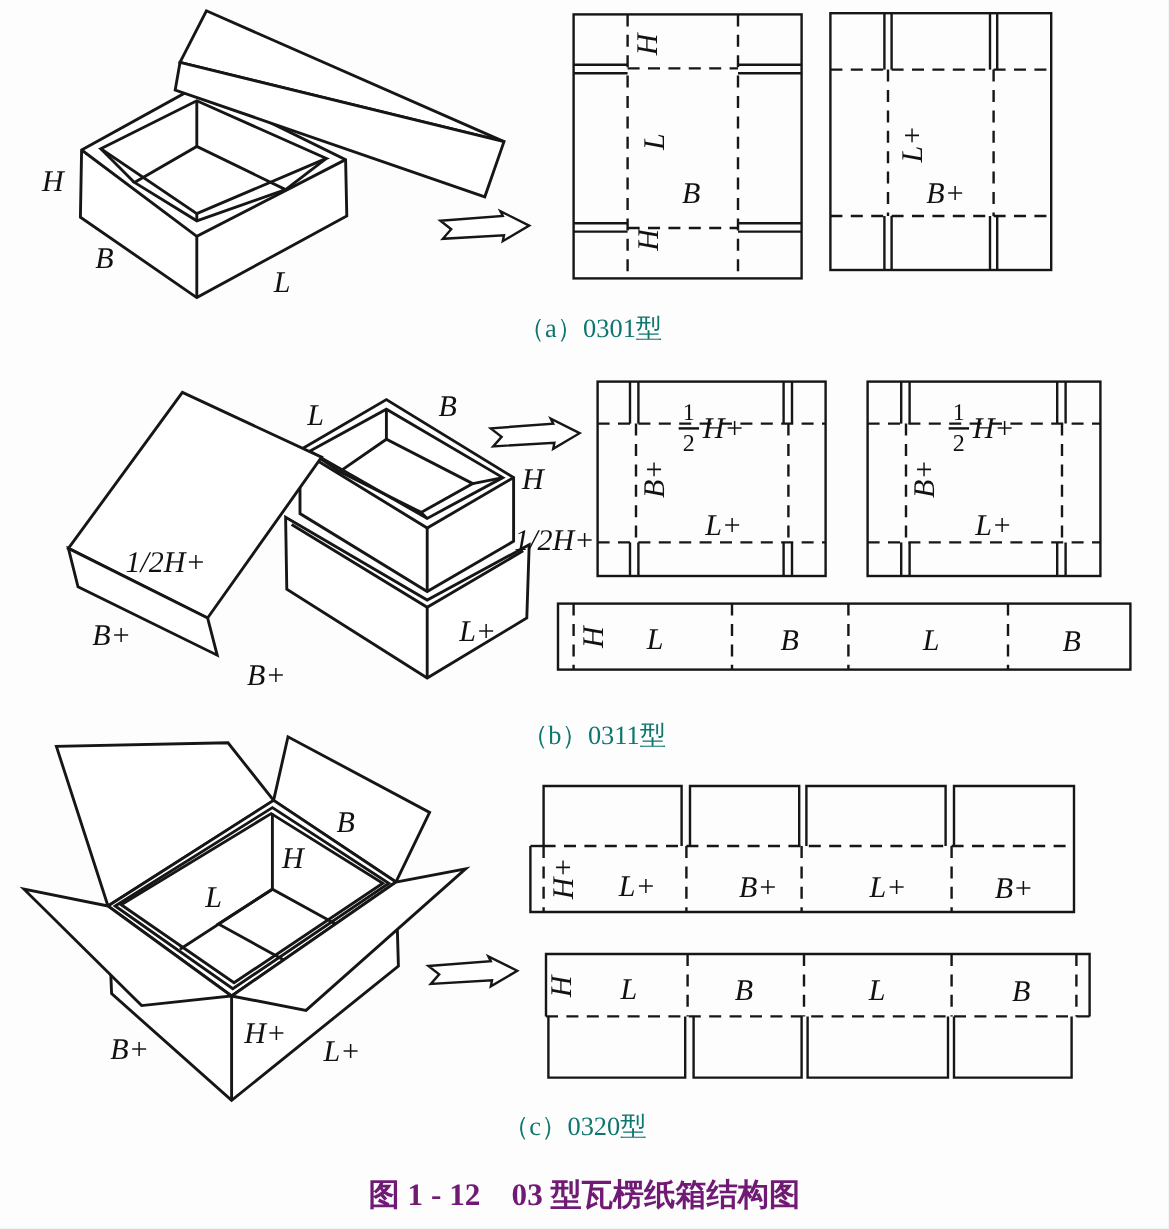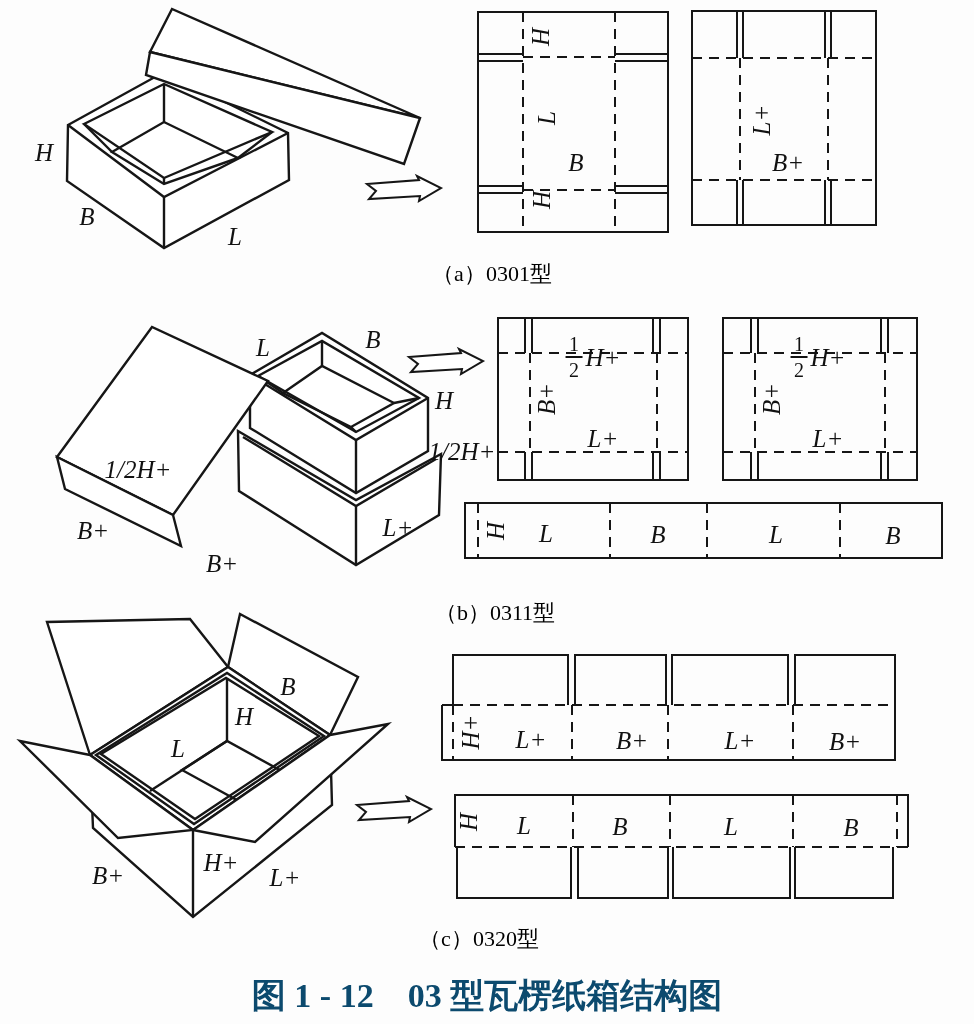--- a/index.html
+++ b/index.html
@@ -12,23 +12,23 @@
   .whp {fill:#ffffff;stroke:#161616;stroke-width:2;}
   .dash{stroke:#161616;stroke-width:2;fill:none;stroke-dasharray:10 7;}
   .lbl{position:absolute;font-style:italic;font-size:25px;color:#111;line-height:1;
        white-space:nowrap;transform:translate(-50%,-50%);z-index:5;}
   .rot{transform:translate(-50%,-50%) rotate(-90deg);}
   .fracwrap{display:flex;align-items:center;gap:3px;}
   .frac{display:inline-flex;flex-direction:column;align-items:center;
         font-style:normal;font-size:20px;line-height:1;}
   .fbar{width:17px;border-top:2px solid #111;margin:2px 0;}
   .fsuf{font-style:italic;font-size:25px;}
-  .caption{position:absolute;font-size:22px;color:#000000;white-space:nowrap;
+  .caption{position:absolute;font-size:22px;color:#0f766e;white-space:nowrap;
            transform:translate(-50%,-50%);z-index:5;}
-  .title{position:absolute;font-size:34px;font-weight:bold;color:#0c4a6e;white-space:nowrap;
+  .title{position:absolute;font-size:26px;font-weight:bold;color:#701a75;white-space:nowrap;
          transform:translate(-50%,-50%);z-index:5;}
 </style>
 </head>
 <body>
 
 <div class="page">
 
 <svg width="974" height="1024" viewBox="0 0 974 1024">
 
   <g>

